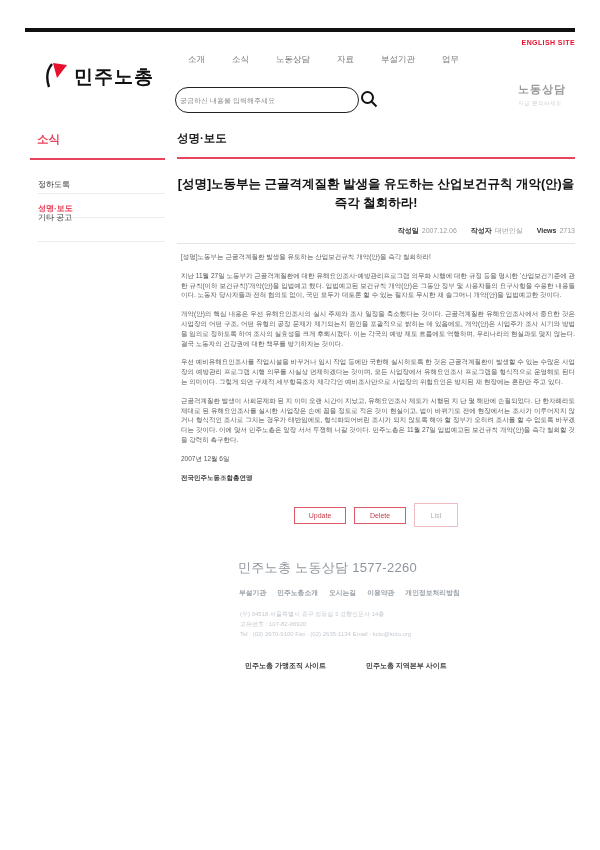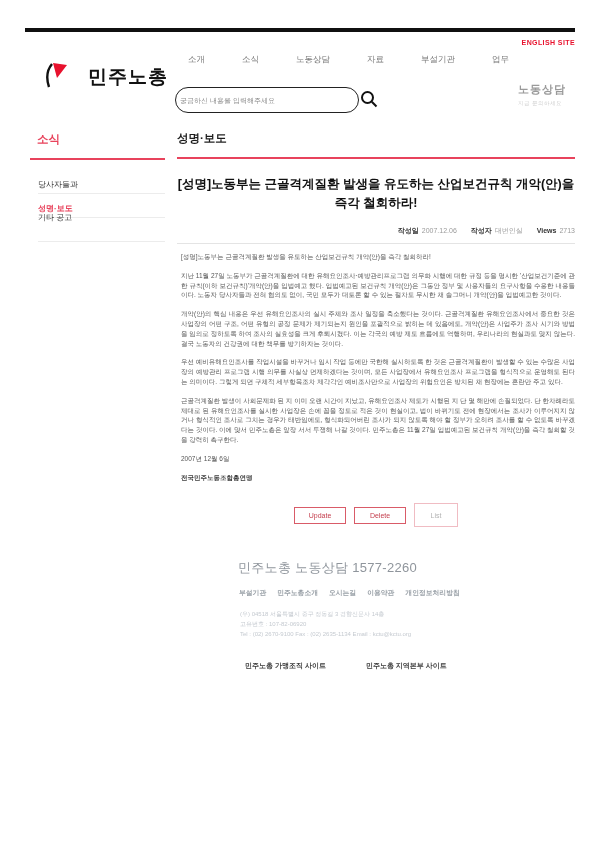--- a/index.html
+++ b/index.html
@@ -5,23 +5,23 @@
   html,body{margin:0;padding:0;background:#fff;}
   .page{position:relative;width:600px;height:850px;background:#fff;overflow:hidden;
         font-family:"Liberation Sans","DejaVu Sans",sans-serif;color:#222;}
 
   
   .topbar{position:absolute;left:25px;top:28px;width:550px;height:4px;background:#101010;}
   .english-site{position:absolute;right:25px;top:39px;font-size:7px;font-weight:bold;
         color:#e8112d;letter-spacing:.4px;cursor:pointer;}
 
   
-  .logo{position:absolute;left:44px;top:62px;display:flex;align-items:center;gap:20px;cursor:pointer;}
+  .logo{position:absolute;left:44px;top:62px;display:flex;align-items:center;gap:6px;cursor:pointer;}
   .logo-text{font-size:19px;font-weight:800;color:#111;letter-spacing:1px;}
-  .nav{position:absolute;left:188px;top:54px;display:flex;gap:37px;font-size:8.5px;color:#777;}
+  .nav{position:absolute;left:188px;top:54px;display:flex;gap:27px;font-size:8.5px;color:#777;}
   .nav span{cursor:pointer;white-space:nowrap;}
   .search-wrap{position:absolute;left:175px;top:87px;width:182px;height:24px;
         border:1.3px solid #222;border-radius:13px;display:flex;align-items:center;background:#fff;}
   .search-wrap input{border:none;outline:none;background:transparent;margin-left:2px;width:150px;
         font-size:7px;color:#444;font-family:inherit;}
   .search-wrap input::placeholder{color:#8a8a8a;}
   .search-btn{position:absolute;left:360px;top:90px;width:18px;height:18px;cursor:pointer;}
   .consult{position:absolute;left:518px;top:82px;text-align:left;cursor:pointer;}
   .consult-title{font-size:11px;font-weight:700;color:#9a9a9a;letter-spacing:1px;}
   .consult-sub{font-size:5.5px;color:#cfcfcf;margin-top:3px;letter-spacing:.5px;}
@@ -103,21 +103,21 @@
     </svg>
   </div>
 
   <div class="consult">
     <div class="consult-title">노동상담</div>
     <div class="consult-sub">지금 문의하세요</div>
   </div>
 
   <div class="side-title">소식</div>
   <div class="side-line"></div>
-  <div class="side-item" style="top:179px">당사자들과</div>
+  <div class="side-item" style="top:179px">정하도록</div>
   <div class="side-div" style="top:193px"></div>
   <div class="side-item active" style="top:203px">성명·보도</div>
   <div class="side-div" style="top:217px"></div>
   <div class="side-item" style="top:212px">기타 공고</div>
   <div class="side-div" style="top:241px"></div>
 
   <div class="main-title">성명·보도</div>
   <div class="main-line"></div>
 
   <div class="article-title">[성명]노동부는 근골격계질환 발생을 유도하는 산업보건규칙 개악(안)을 즉각 철회하라!</div>

